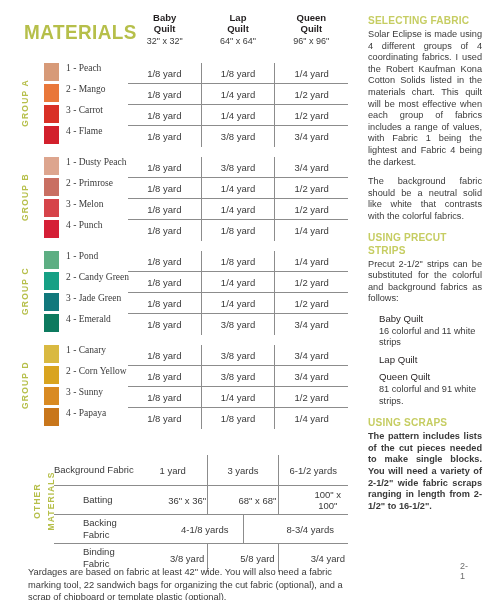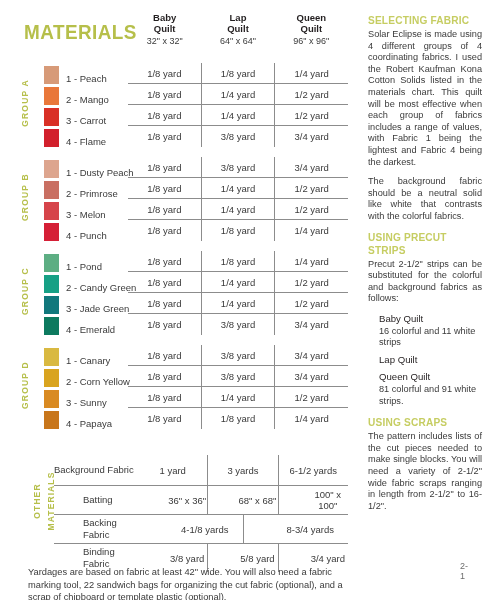--- a/index.html
+++ b/index.html
@@ -53,21 +53,21 @@
     position: absolute; left: 18px; top: 0;
     width: 86px; height: 14px;
     transform: rotate(-90deg) translate(-86px, 0);
     transform-origin: left top;
     font-size: 8.5px; font-weight: bold; letter-spacing: 1.2px;
     color: #b6bf4a; text-align: center; line-height: 14px;
     font-family: "Liberation Sans Narrow", "Liberation Sans", sans-serif;
   }
   .swatch-list { position: absolute; left: 44px; top: 3px; width: 86px; }
   .swatch-row {
-    display: flex; align-items: flex-end; height: 21px;
+    display: flex; align-items: flex-start; height: 21px; font-family: Liberation Serif, serif;
   }
   .swatch {
     width: 15px; height: 18px; flex: none;
   }
   .swatch-name {
     margin-left: 7px; font-size: 9.5px; color: #3a3a3a;
     white-space: nowrap;
   }
 
   
@@ -130,21 +130,21 @@
     letter-spacing: 0.2px; line-height: 13px;
     margin-bottom: 2px;
     font-family: "Liberation Sans Narrow", "Liberation Sans", sans-serif;
     transform: scaleX(0.92); transform-origin: left center;
   }
   .sec-head.spaced { margin-top: 9px; }
   .body-p {
     font-size: 9.2px; line-height: 11.6px; color: #3a3a3a;
     text-align: justify; margin-bottom: 8px;
   }
-  .body-p:last-child { margin-bottom: 8px; }
+  .body-p:last-child { margin-bottom: 8px; font-weight: bold; }
   .sub-head {
     font-size: 9.6px; font-weight: normal; color: #231f20;
     margin-left: 11px; margin-top: 5px; line-height: 12px;
   }
   .sub-body {
     font-size: 9.2px; line-height: 11.6px; color: #3a3a3a;
     margin-left: 11px; margin-top: 1px;
   }
   .page-num {
     position: absolute; left: 460px; top: 561px;

